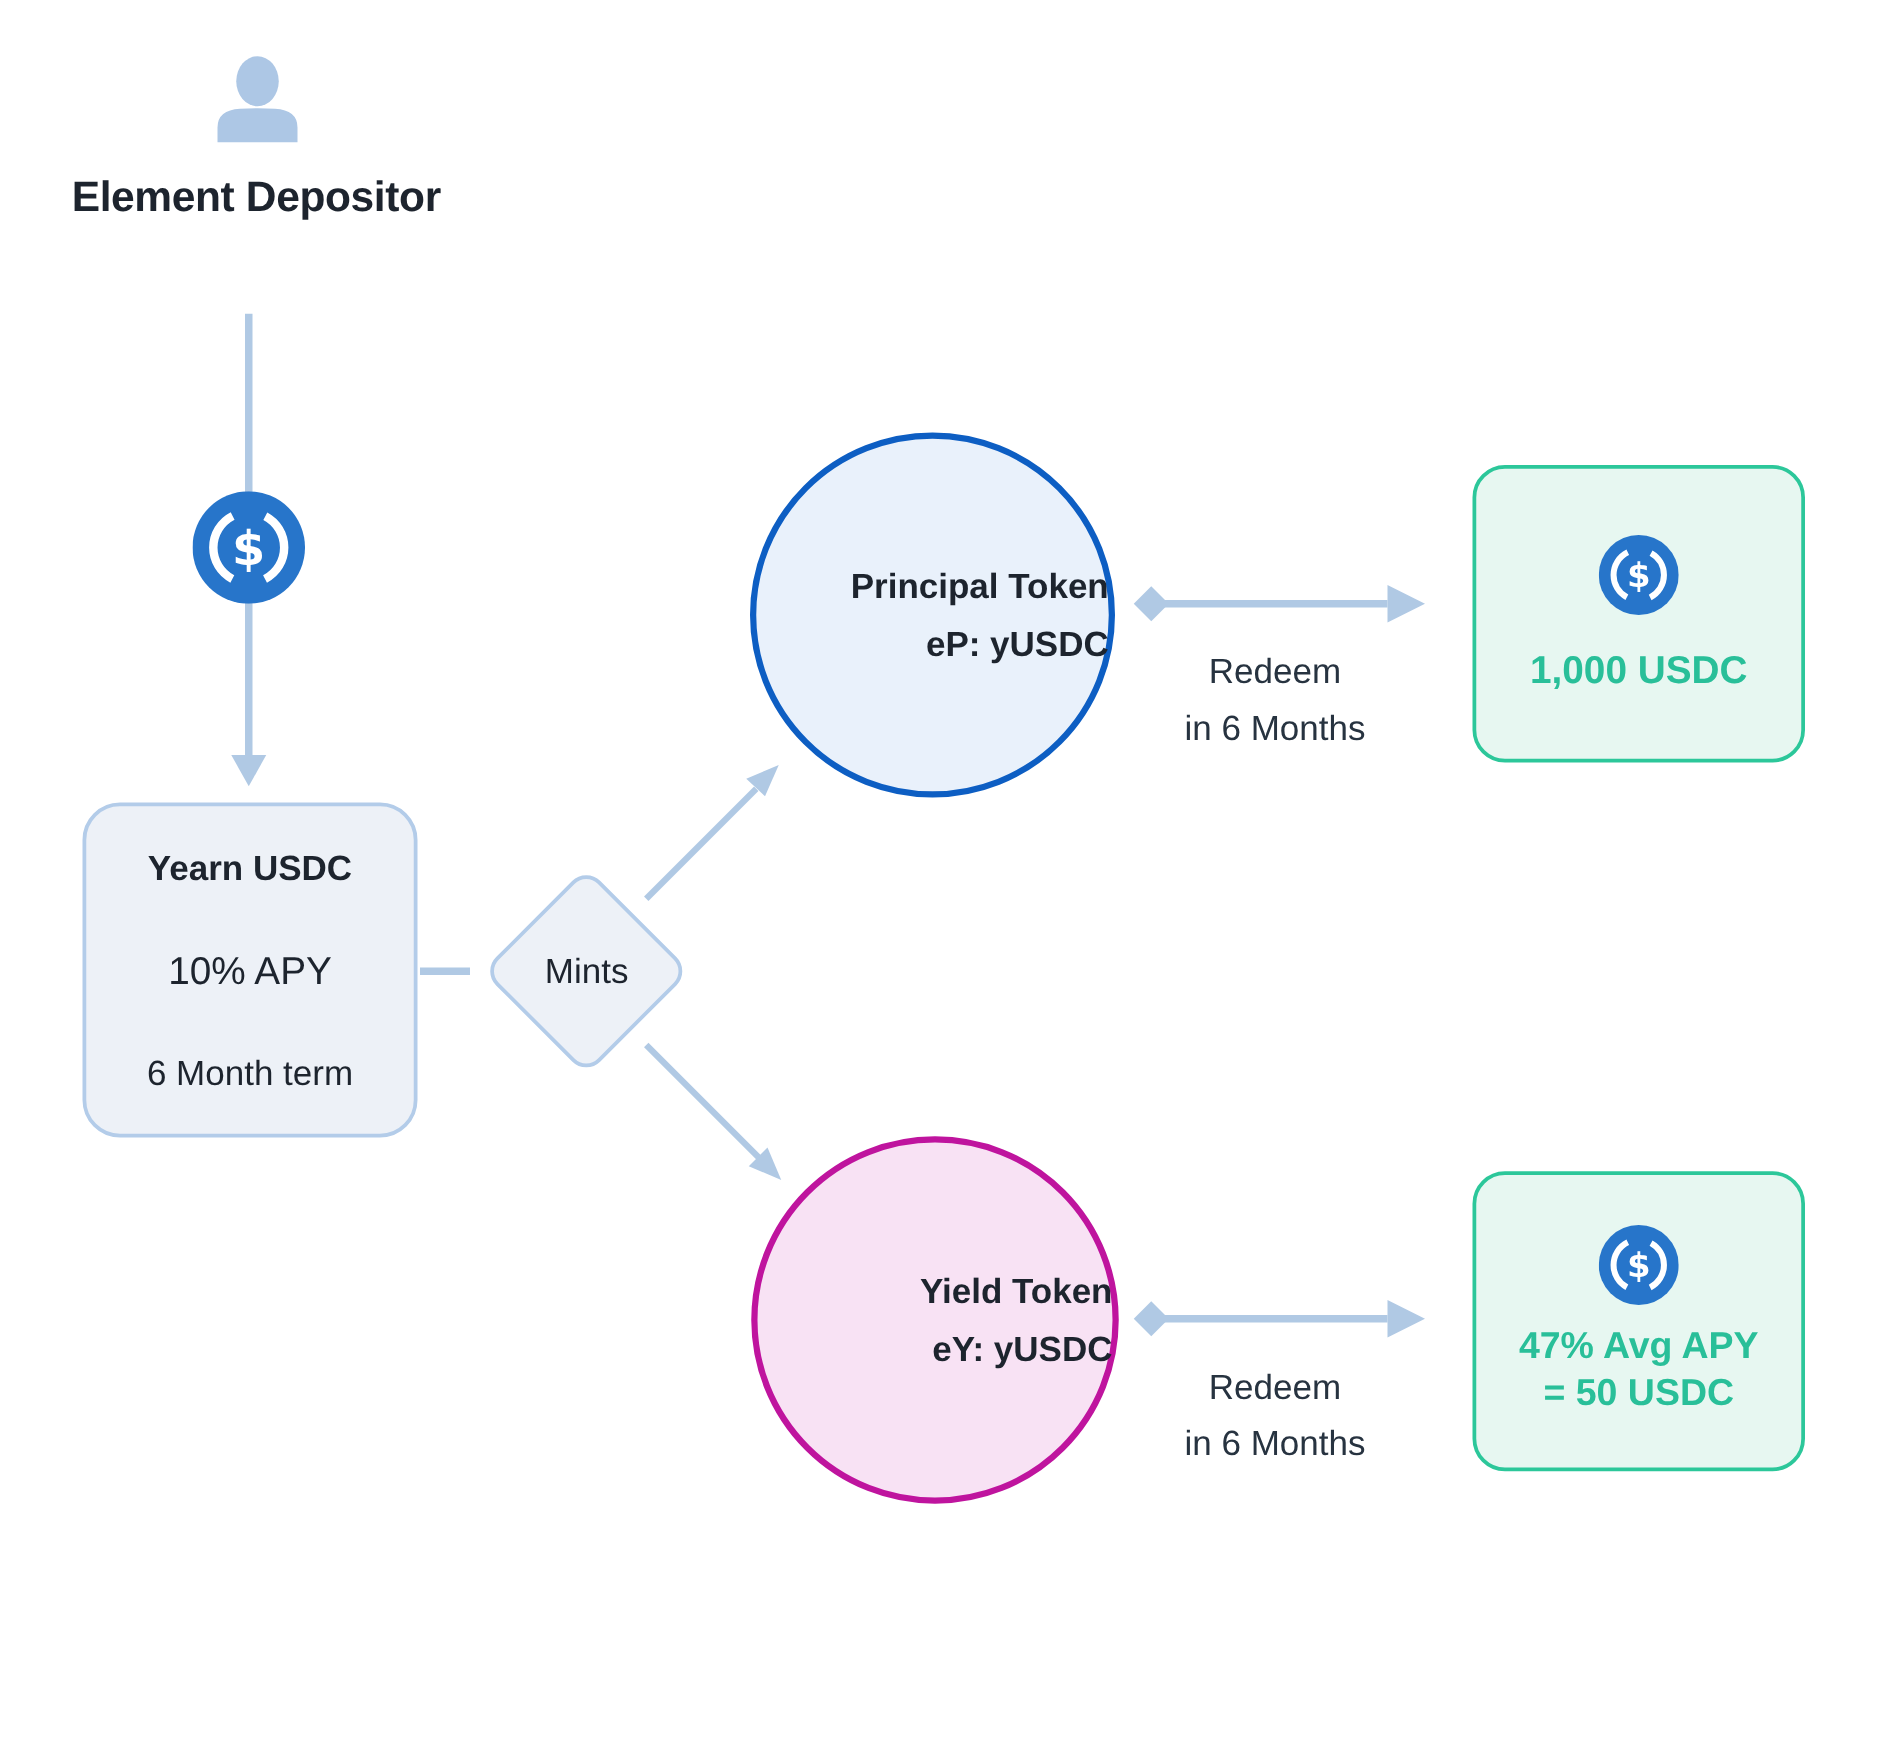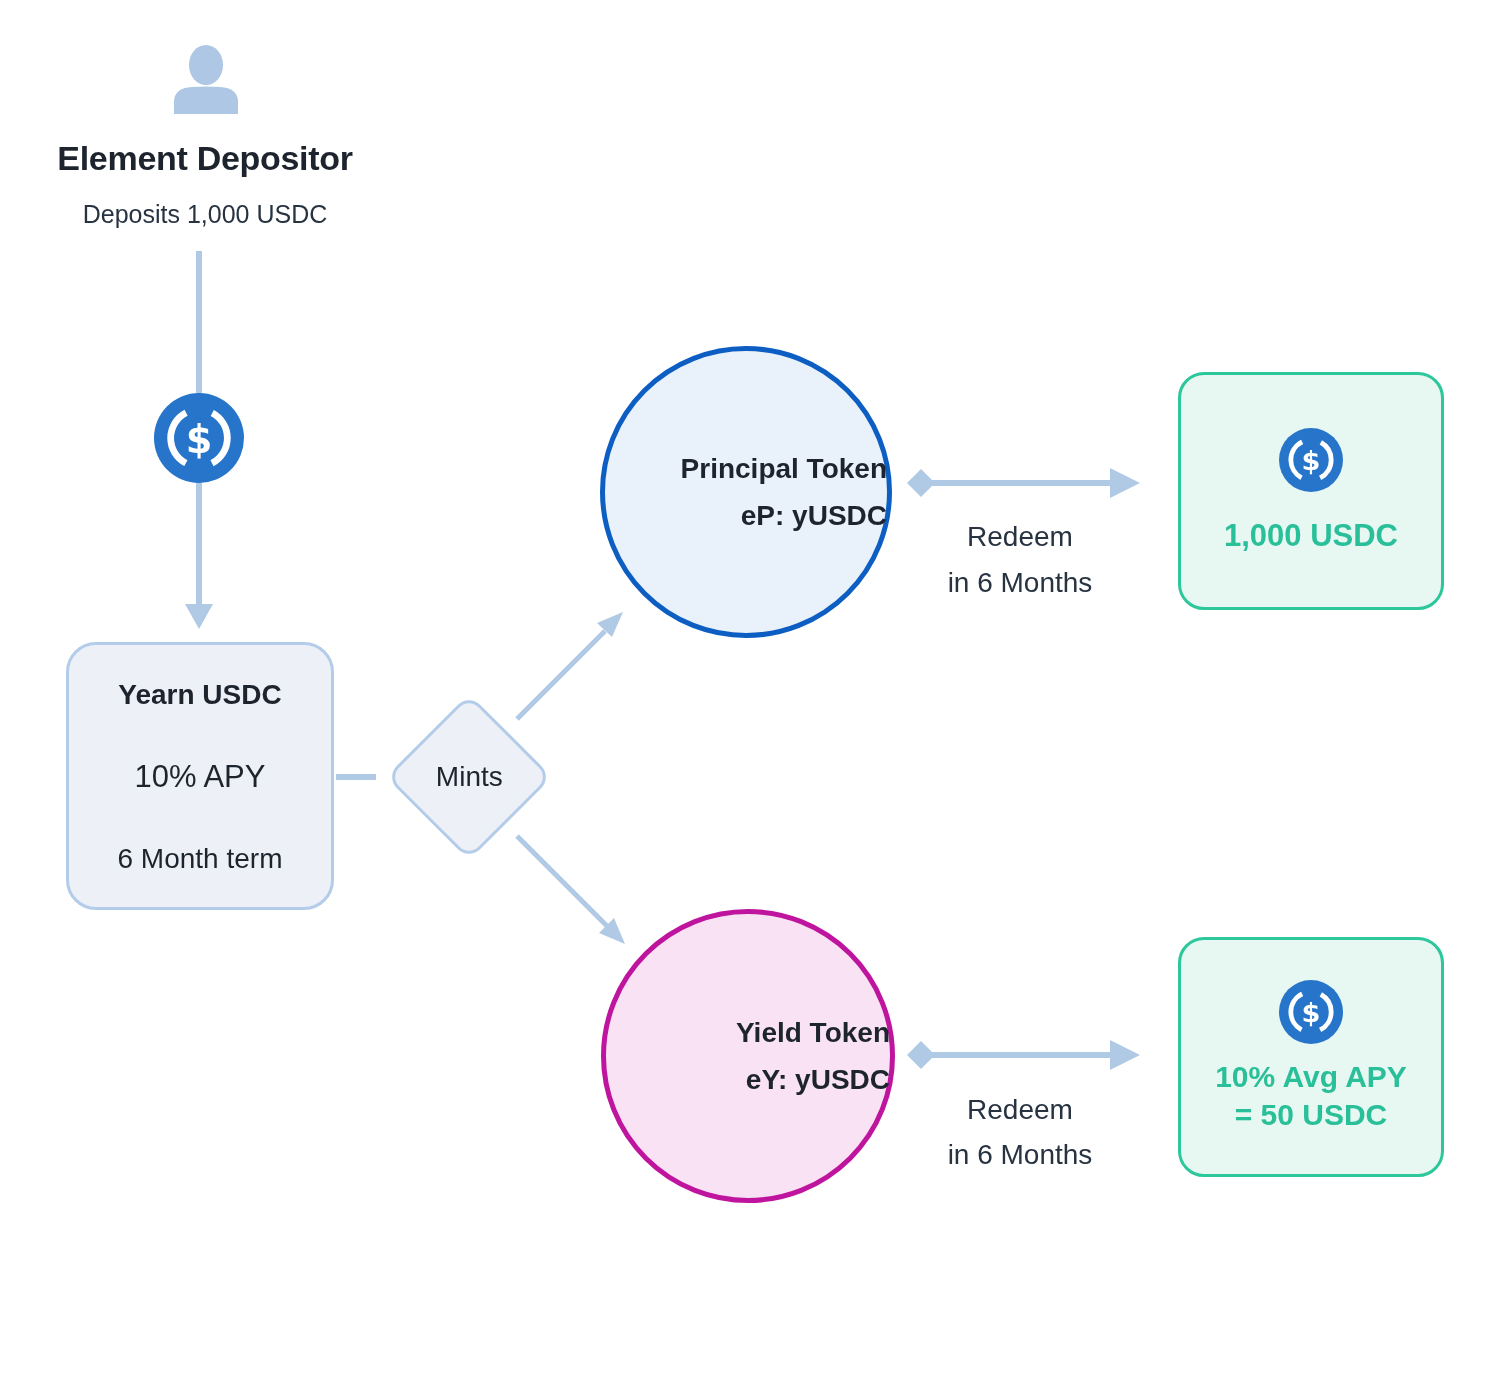--- a/index.html
+++ b/index.html
@@ -143,21 +143,20 @@
       <line x1="930" y1="1055" x2="1110" y2="1055" stroke-width="6"></line>
       <polygon points="1110,1040 1110,1070 1140,1055" stroke="none"></polygon>
     </g>
   </svg>
 
   <svg class="person-svg" viewBox="0 0 76 70">
     <ellipse cx="38" cy="21" rx="17" ry="20" fill="var(--person,#adc7e5)"></ellipse>
     <path d="M6 70 L6 58 Q6 44 24 43 Q31 42.5 38 42.5 Q45 42.5 52 43 Q70 44 70 58 L70 70 Q54 70 38 70 Q22 70 6 70 Z" fill="var(--person,#adc7e5)"></path>
   </svg>
   <div class="title">Element Depositor</div>
-  <div class="subtitle">Deposits 1,000 USDC</div>
 
   <svg class="coin coin-deposit" viewBox="0 0 40 40">
     <circle cx="20" cy="20" r="20" fill="var(--usdc-blue,#2775ca)"></circle>
     <circle cx="20" cy="20" r="12.6" fill="none" stroke="#ffffff" stroke-width="3" stroke-dasharray="27.5 12.08" stroke-dashoffset="13.75"></circle>
     <text class="usdc-dollar" x="20" y="20.6" font-size="17" text-anchor="middle" dominant-baseline="central">$</text>
   </svg>
 
   <div class="node vault-box">
     <div class="vault-line">Yearn USDC</div>
     <div class="vault-apy">10% APY</div>
@@ -196,18 +195,18 @@
     <div>1,000 USDC</div>
   </div>
 
   <div class="node result-box result-bottom">
     <svg class="result-coin" viewBox="0 0 40 40">
       <circle cx="20" cy="20" r="20" fill="var(--usdc-blue,#2775ca)"></circle>
       <circle cx="20" cy="20" r="12.6" fill="none" stroke="#ffffff" stroke-width="3" stroke-dasharray="27.5 12.08" stroke-dashoffset="13.75"></circle>
       <text class="usdc-dollar" x="20" y="20.6" font-size="17" text-anchor="middle" dominant-baseline="central">$</text>
     </svg>
     <div>
-      <div class="result-line">10% Avg APY</div>
+      <div class="result-line">47% Avg APY</div>
       <div class="result-line">= 50 USDC</div>
     </div>
   </div>
 
 </div>
 
 </body></html>

